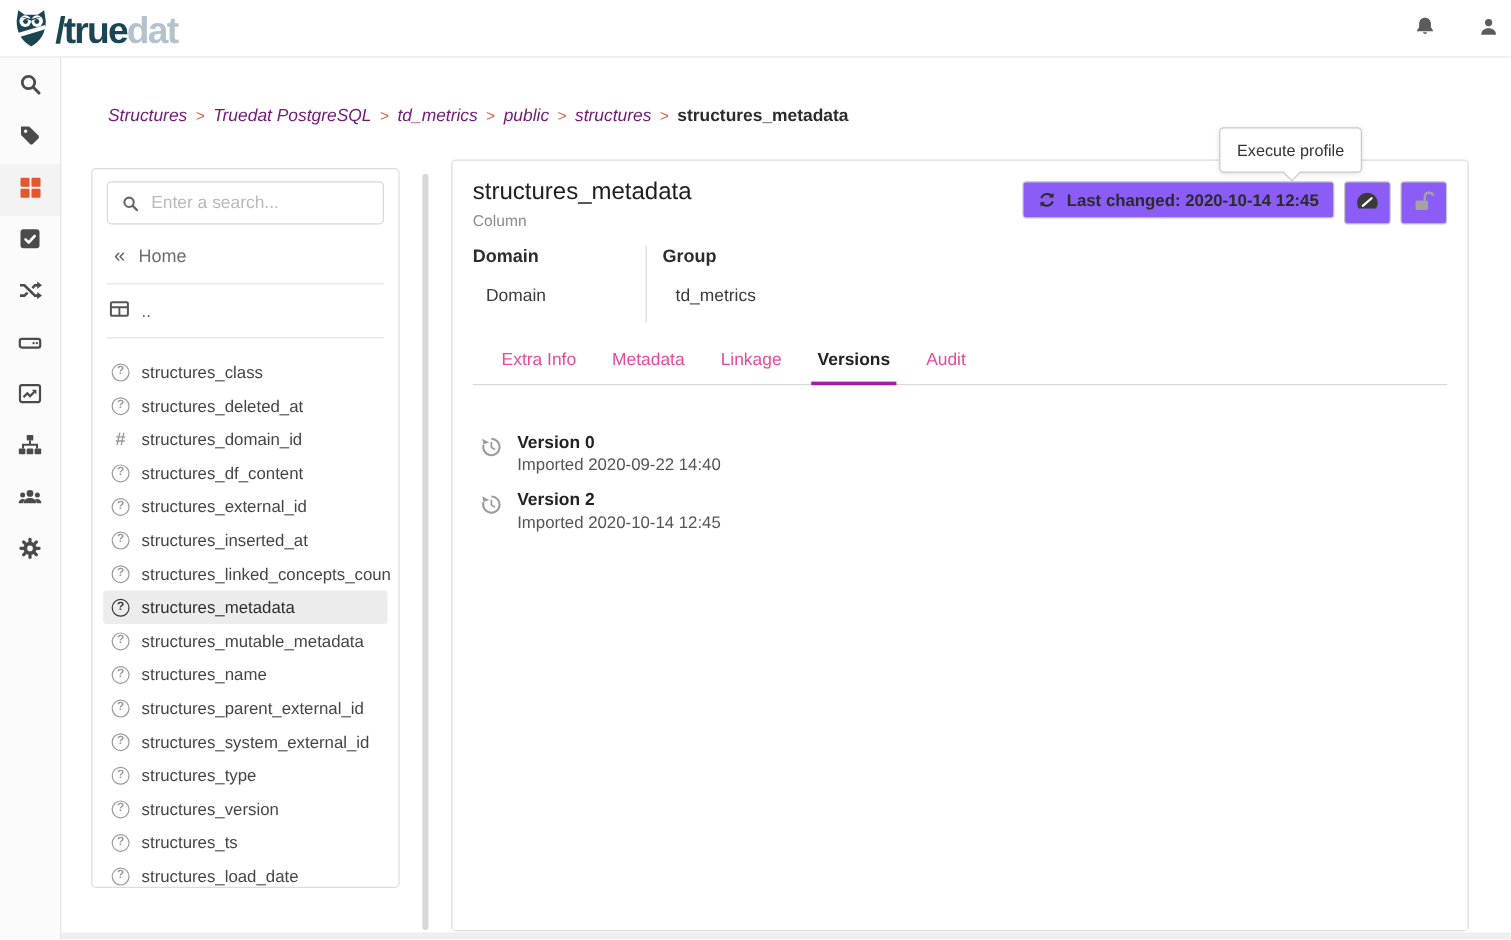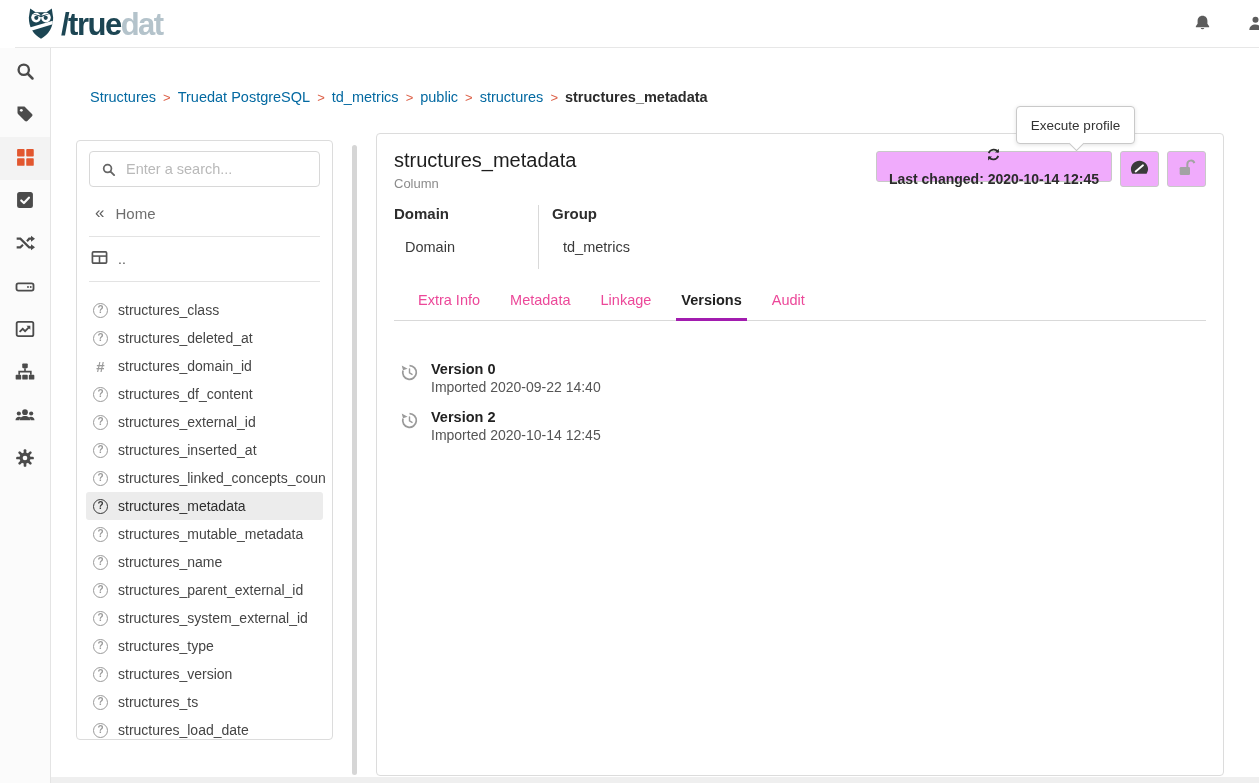--- a/index.html
+++ b/index.html
@@ -2,38 +2,38 @@
 <html><head>
 <meta charset="utf-8">
 <style>
   * { box-sizing: border-box; margin: 0; padding: 0; }
   html,body { width:1259px; height:783px; }
   body {
     font-family: "Liberation Sans", "DejaVu Sans", sans-serif;
     background:#ffffff; color:#333; position:relative; overflow:hidden;
   }
   
-  .app-header { position:absolute; top:0; left:15px; right:0; height:48px; background:#fff;
+  .app-header { position:absolute; top:0; left:0; right:0; height:48px; background:#fff;
     border-bottom:1px solid #e7e7e7; z-index:10; }
   .logo { position:absolute; left:8px; top:5px; display:flex; align-items:center; gap:2px; cursor:pointer; }
   .logo-text { font-size:31px; font-weight:bold; letter-spacing:-1.5px; color:#1c4553; line-height:36px; }
   .logo-text .lt2 { color:#b4c3cb; }
   .hdr-btn { position:absolute; top:12px; width:26px; height:26px; display:flex; align-items:center;
     justify-content:center; color:#5c5c5c; cursor:pointer; }
   .hdr-bell { left:1174px; }
   .hdr-user { left:1227px; }
   
   .sidebar { position:absolute; top:48px; left:0; bottom:0; width:51px; background:#fbfbfb;
     border-right:1px solid #e4e4e4; padding-top:3px; z-index:5; }
   .sb-item { height:43px; display:flex; align-items:center; justify-content:center;
     color:#4b4b4b; cursor:pointer; }
   .sb-item.active { background:#f3f3f3; color:#e2572f; }
   
   .breadcrumb { position:absolute; left:90px; top:89px; font-size:14.5px; z-index:2; }
-  .breadcrumb a { color:#0369a1; text-decoration:none; cursor:pointer; }
+  .breadcrumb a { color:#701a75; text-decoration:none; cursor:pointer;font-style:italic; }
   .breadcrumb .sep { color:#dd6148; margin:0 7px; font-size:13px; }
   .breadcrumb .current { color:#2b2b2b; font-weight:bold; }
   
   .tooltip { position:absolute; left:1016px; top:106px; width:119px; height:38px; background:#fff;
     border:1px solid #c9c9c9; border-radius:4px; box-shadow:0 1px 4px rgba(0,0,0,.12);
     display:flex; align-items:center; justify-content:center; font-size:13.5px; color:#333; z-index:30; }
   .tooltip::after { content:''; position:absolute; bottom:-6px; left:54px; width:10px; height:10px;
     background:#fff; border-right:1px solid #c9c9c9; border-bottom:1px solid #c9c9c9; transform:rotate(45deg); }
   
   .left-card { position:absolute; left:76px; top:140px; width:257px; height:600px; background:#fff;
@@ -60,22 +60,22 @@
   .hashicon { width:15px; min-width:15px; text-align:center; color:#9b9b9b; font-size:15px; font-weight:bold; }
   .lp-scrollbar { position:absolute; left:352px; top:145px; width:5px; height:630px;
     background:#d6d6d6; border-radius:3px; z-index:2; }
   .bottom-strip { position:absolute; left:51px; right:0; top:777px; height:6px; background:#efefef; }
   
   .main-card { position:absolute; left:376px; top:133px; width:848px; height:643px; background:#fff;
     border:1px solid #dcdcdc; border-radius:4px; padding:14px 17px 0; z-index:1; }
   .mc-title { font-size:20px; color:#1e1e1e; line-height:25px; }
   .mc-subtitle { font-size:13px; color:#8b8b8b; margin-top:3px; }
   .mc-actions { position:absolute; right:17px; top:17px; display:flex; gap:8px; align-items:flex-start; }
-  .btn { border:1px solid #c8c8c8; border-radius:3px; background:#f0abfc; display:flex; align-items:center;
-    justify-content:center; cursor:pointer; font-family:inherit;flex-direction:column; }
+  .btn { border:1px solid #c8c8c8; border-radius:3px; background:#8b5cf6; display:flex; align-items:center;
+    justify-content:center; cursor:pointer; font-family:inherit; }
   .btn-lastchanged { height:31px; padding:0 12px; gap:9px; font-size:14px; font-weight:bold; color:#2b2b2b; }
   .btn-lastchanged .ric { color:#2b2b2b; display:flex; }
   .btn-square { width:39px; height:36px; }
   .btn-profile { color:#3a3a3a; }
   .btn-lock { color:#a3a3a3; }
   .details { display:flex; margin-top:14px; }
   .dcol1 { width:144px; }
   .dcol2 { border-left:1px solid #d9d9d9; padding-left:13px; min-height:64px; }
   .dlabel { font-size:15px; font-weight:bold; color:#2d2d2d; }
   .dvalue { margin:17px 0 0 11px; font-size:14.5px; color:#3a3a3a; }

